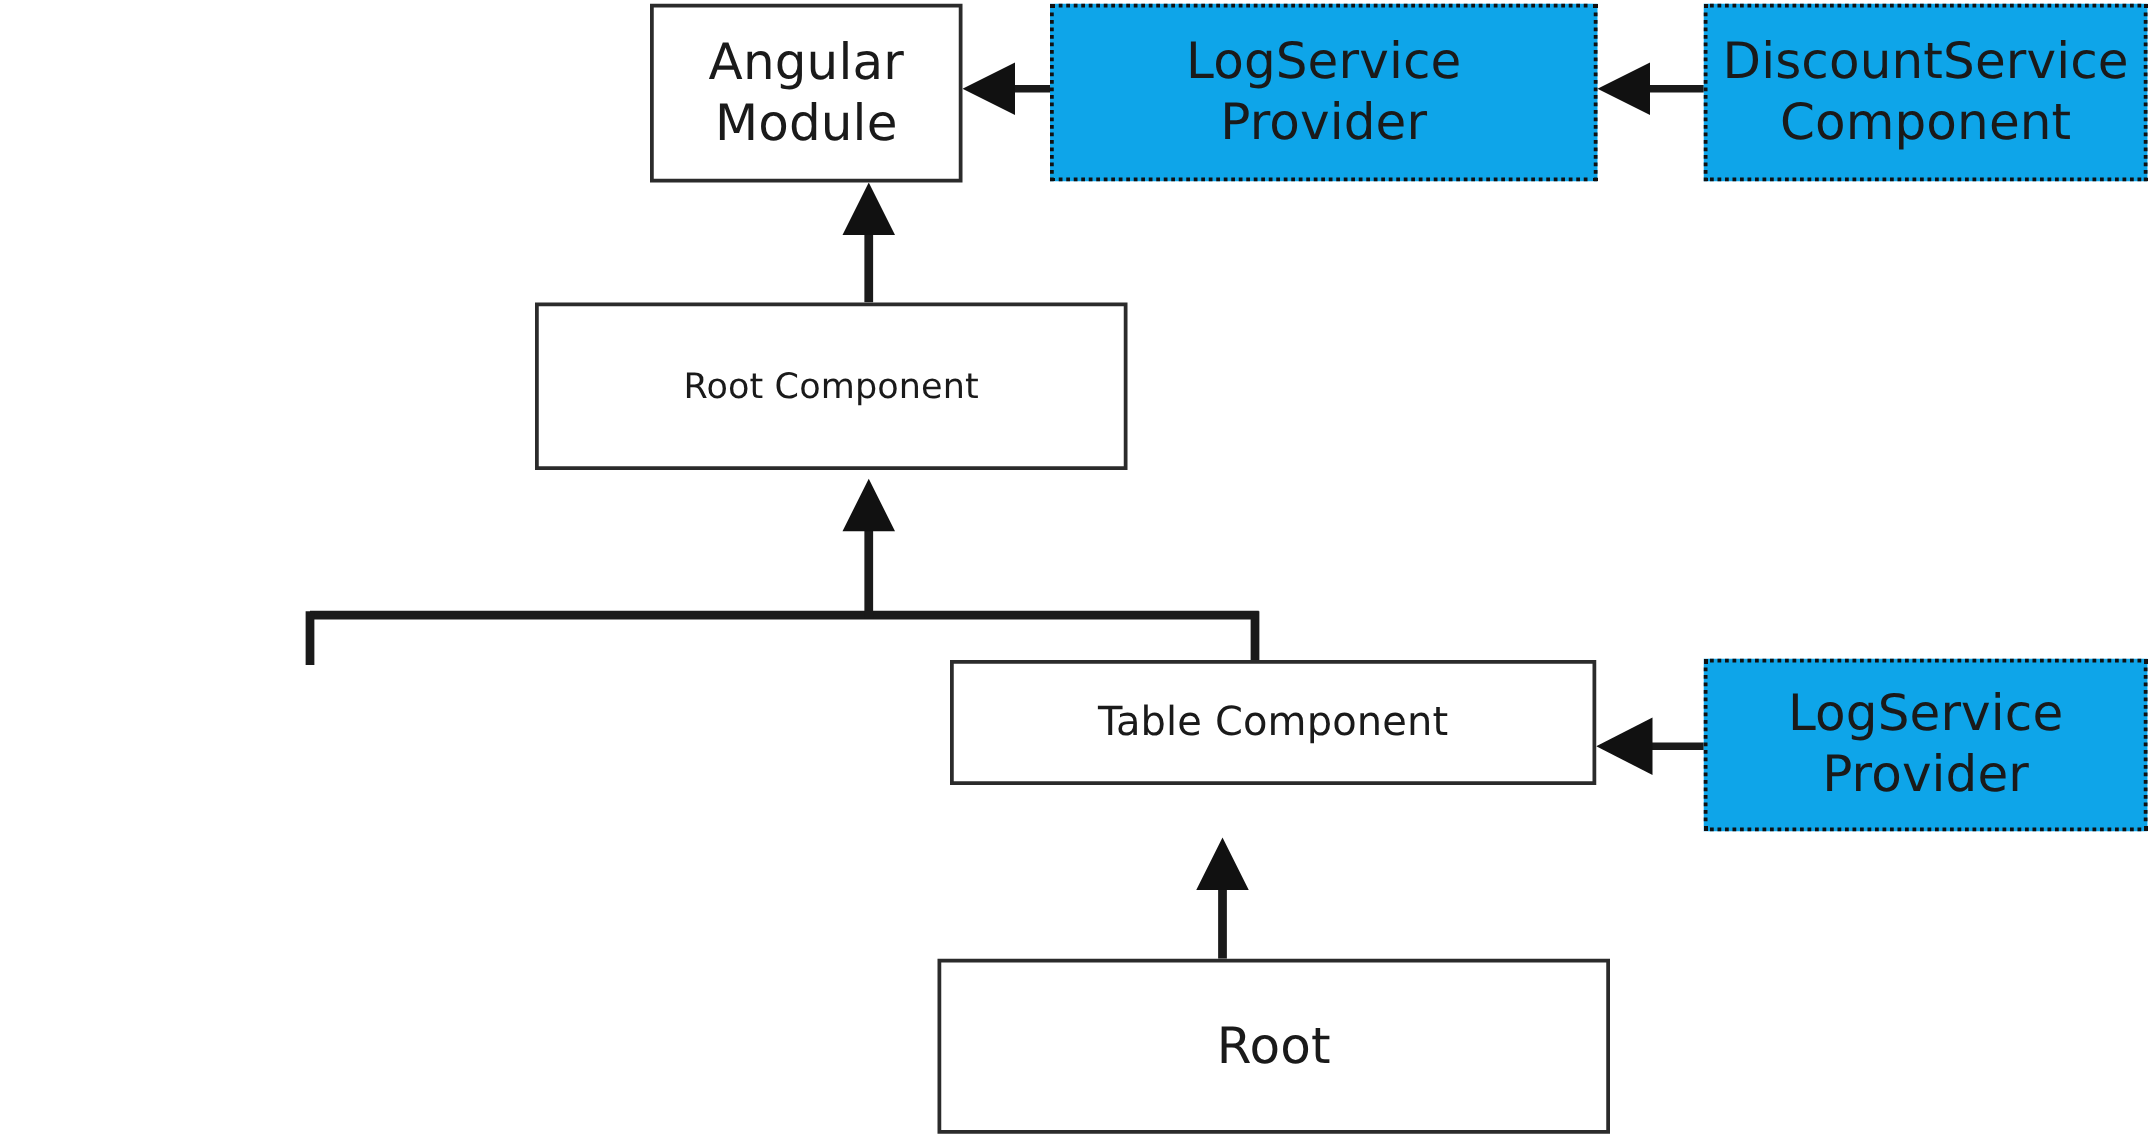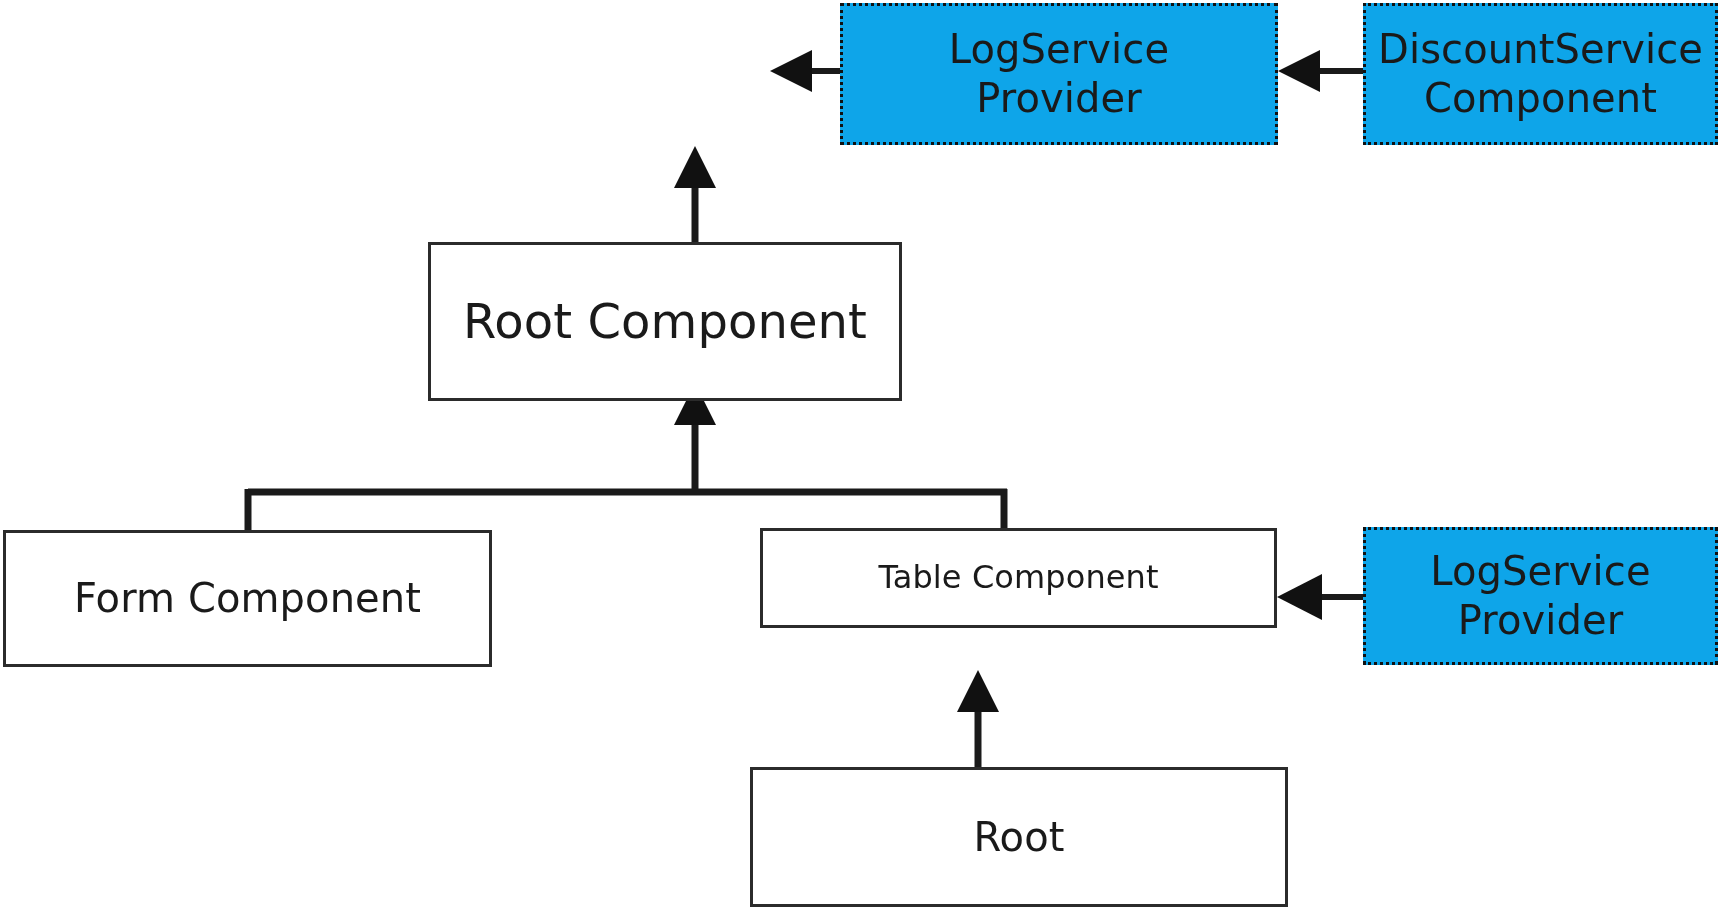--- a/index.html
+++ b/index.html
@@ -85,38 +85,39 @@
       <line x1="978" y1="767" x2="978" y2="700" stroke="#1a1a1a" stroke-width="7"></line>
       <polygon points="978,670 957,712 999,712" fill="#111111"></polygon>
     </g>
 
     <g>
       <line x1="1363" y1="597" x2="1317" y2="597" stroke="#1a1a1a" stroke-width="6"></line>
       <polygon points="1277,597 1322,574 1322,620" fill="#111111"></polygon>
     </g>
   </svg>
 
+  <div class="node solid" id="node-angular-module" style="left:520px; top:3px; width:250px; height:143px; font-size:40px;">
+    <span class="label">Angular
+Module</span>
+  </div>
 
   <div class="node dotted" id="node-log-service-provider-module" style="left:840px; top:3px; width:438px; height:142px; font-size:40px;">
     <span class="label">LogService
 Provider</span>
   </div>
 
   <div class="node dotted" id="node-discount-service-provider" style="left:1363px; top:3px; width:355px; height:142px; font-size:40px;">
     <span class="label">DiscountService
 Component</span>
   </div>
 
-  <div class="node solid" id="node-root-component" style="left:428px; top:242px; width:474px; height:159px; font-size:48px;justify-content:center;">
+  <div class="node solid" id="node-root-component" style="left:428px; top:242px; width:474px; height:134px; font-size:28px;justify-content:center;">
     <span class="label">Root Component</span>
   </div>
 
-  <div class="node solid" id="node-form-component" style="left:3px; top:530px; width:489px; height:137px; font-size:40px;">
-    <span class="label">Form Component</span>
-  </div>
 
   <div class="node solid" id="node-table-component" style="left:760px; top:528px; width:517px; height:100px; font-size:32px;">
     <span class="label">Table Component</span>
   </div>
 
   <div class="node dotted" id="node-log-service-provider-table" style="left:1363px; top:527px; width:355px; height:138px; font-size:40px;">
     <span class="label">LogService
 Provider</span>
   </div>
 

